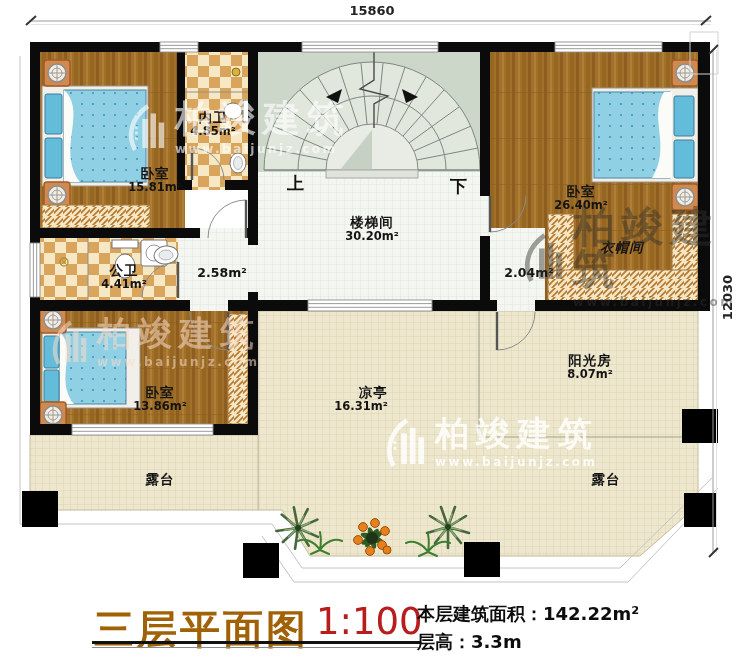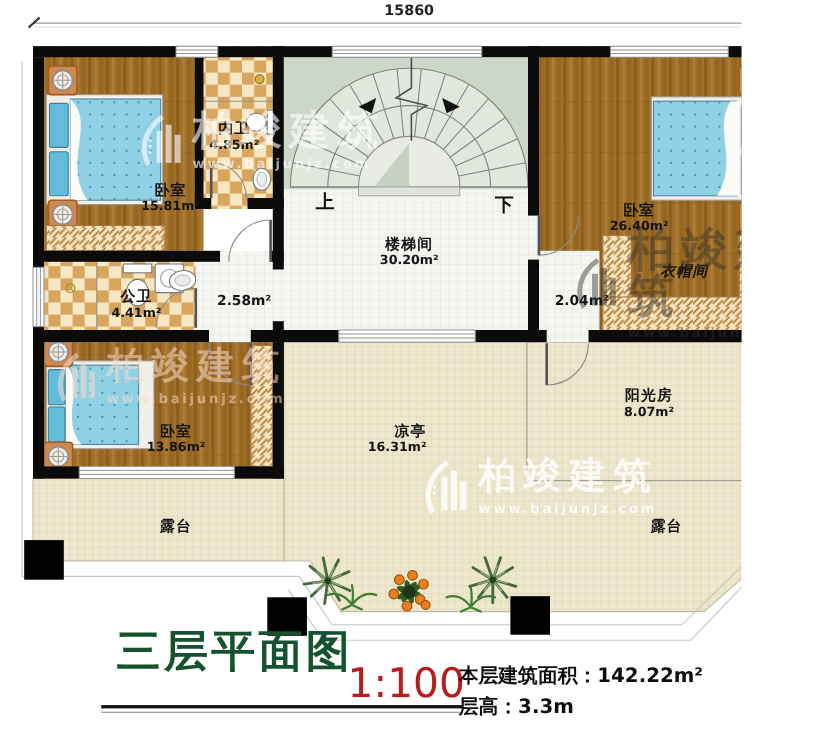--- a/index.html
+++ b/index.html
@@ -1,16 +1,16 @@
 <!DOCTYPE html>
 <html><head>
 <meta charset="utf-8">
 <style>
   html,body{margin:0;padding:0;background:#ffffff;}
-  .stage{position:relative;width:674px;height:664px;background:#ffffff;overflow:hidden;
+  .stage{position:relative;width:750px;height:664px;background:#ffffff;overflow:hidden;
          font-family:"DejaVu Sans","Liberation Sans",sans-serif;}
   .plan-svg{position:absolute;left:0;top:0;}
   
   .rlabel{position:absolute;transform:translateX(-50%);text-align:center;color:#141414;
           line-height:1.12;white-space:nowrap;pointer-events:none;}
   .rname{display:block;font-size:13.5px;font-weight:700;letter-spacing:1px;}
   .rarea{display:block;font-size:11.5px;font-weight:700;}
   .dirlabel{position:absolute;font-size:17px;font-weight:700;color:#111;pointer-events:none;}
   
   .dim-top{position:absolute;left:340px;top:3px;width:64px;text-align:center;
@@ -24,22 +24,22 @@
   .wm-url{font-size:12px;font-weight:700;letter-spacing:2.5px;margin-top:5px;}
   .wm1{left:126px;top:100px;color:rgba(255,255,255,0.62);}
   .wm1 .wm-brand{font-size:37px;}
   .wm2{left:522px;top:206px;color:rgba(52,48,44,0.45);}
   .wm2 .wm-brand{font-size:42px;}
   .wm3{left:50px;top:316px;color:rgba(248,219,203,0.55);}
   .wm3 .wm-brand{font-size:34px;}
   .wm4{left:384px;top:416px;color:rgba(255,255,255,0.82);}
   .wm4 .wm-brand{font-size:34px;}
   
-  .title-main{position:absolute;left:94px;top:564px;font-size:40px;font-weight:700;
-              letter-spacing:3px;color:#14532d;margin-left:12px;}
+  .title-main{position:absolute;left:94px;top:602px;font-size:40px;font-weight:700;
+              letter-spacing:3px;color:#a16207;}
   .title-scale{position:absolute;left:316px;top:600px;font-size:37px;font-weight:400;color:#b91c1c;}
   .title-underline1{position:absolute;left:92px;top:641px;width:328px;height:3px;background:#111;}
   .title-underline2{position:absolute;left:92px;top:647px;width:328px;height:1px;background:#8a8a8a;}
   .title-info1{position:absolute;left:417px;top:602px;font-size:18px;font-weight:700;color:#0d0d0d;}
   .title-info2{position:absolute;left:417px;top:630px;font-size:18px;font-weight:700;color:#0d0d0d;}
 </style>
 </head>
 <body>
 
 <div class="stage">

